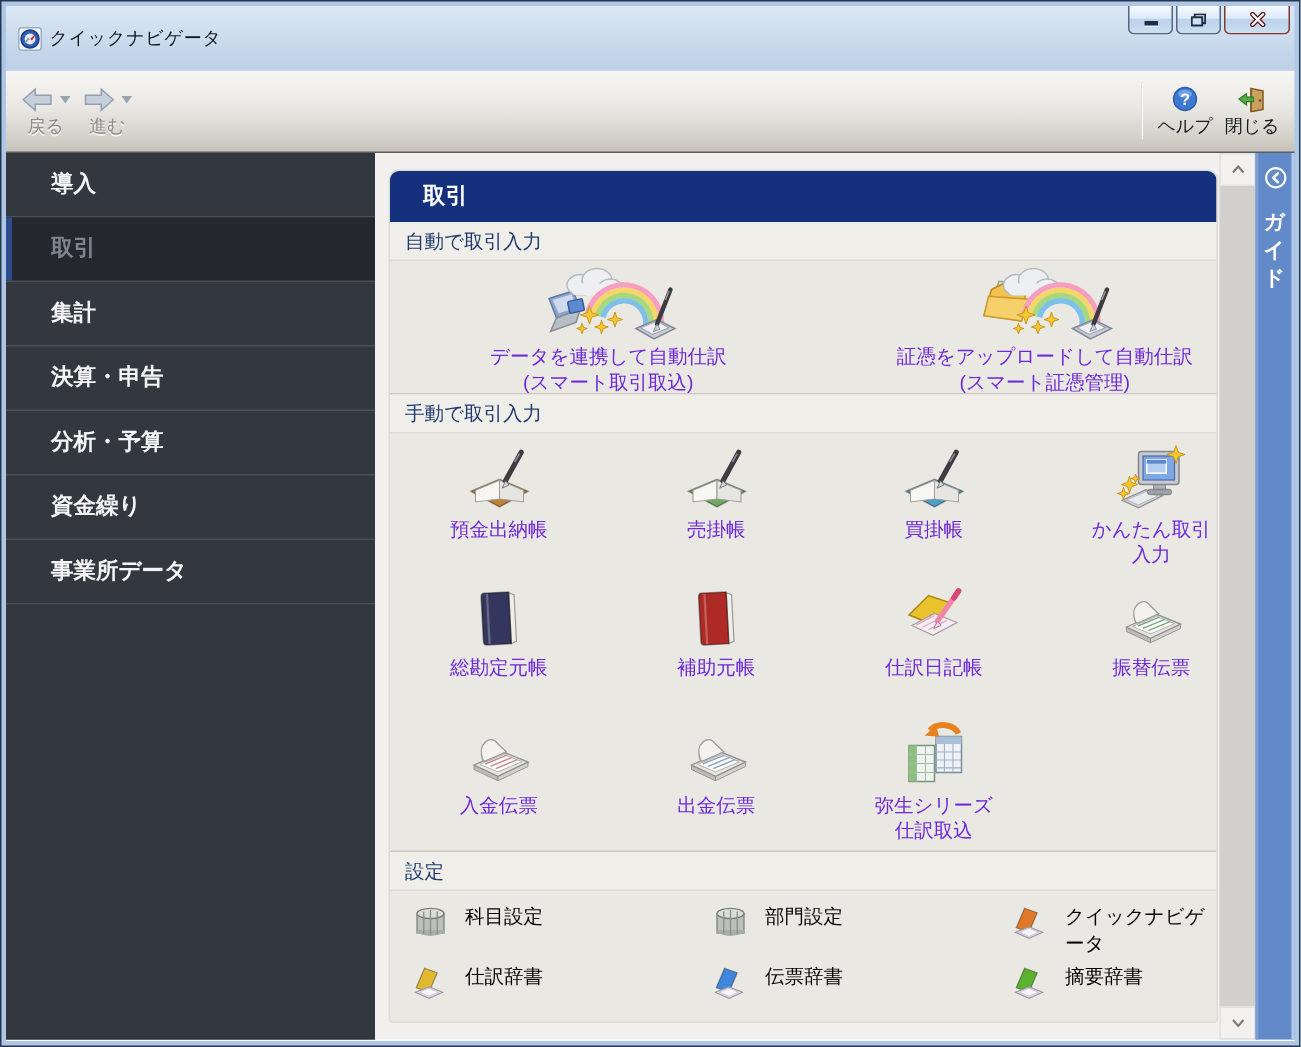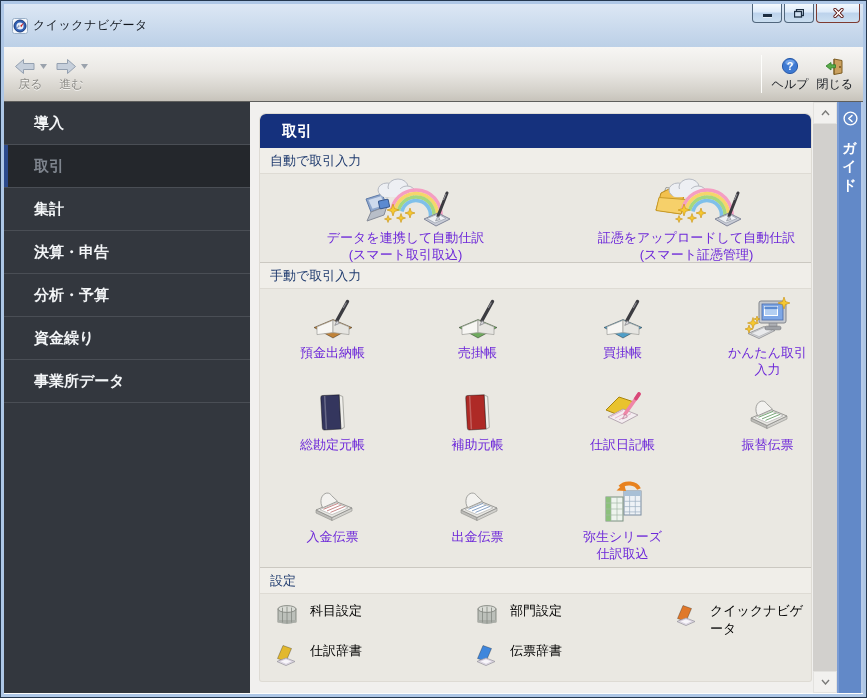--- a/index.html
+++ b/index.html
@@ -472,20 +472,30 @@
               <div class="set-item">
                 <span class="ic">
                   <svg width="26" height="26" viewBox="0 0 26 26">
                     <path d="M3.5 16.5 L9 3.5 L17.5 6.5 L12 19.5 Z" fill="#3f86dc" stroke="#000" stroke-opacity="0.35" stroke-width="0.8"></path>
                     <path d="M3 19.5 L12 16 L21 19.5 L12 23.5 Z" fill="#e9e7ec" stroke="#9a98a2" stroke-width="0.8"></path>
                     <path d="M5.5 19.4 L12 16.9 L18.5 19.4 L12 22.3 Z" fill="#f7f5fa" stroke="#c9bed2" stroke-width="0.6"></path>
                   </svg>
                 </span>
                 <span class="lb">伝票辞書</span>
               </div>
+              <div class="set-item">
+                <span class="ic">
+                  <svg width="26" height="26" viewBox="0 0 26 26">
+                    <path d="M3.5 16.5 L9 3.5 L17.5 6.5 L12 19.5 Z" fill="#5ab22e" stroke="#000" stroke-opacity="0.35" stroke-width="0.8"></path>
+                    <path d="M3 19.5 L12 16 L21 19.5 L12 23.5 Z" fill="#e9e7ec" stroke="#9a98a2" stroke-width="0.8"></path>
+                    <path d="M5.5 19.4 L12 16.9 L18.5 19.4 L12 22.3 Z" fill="#f7f5fa" stroke="#c9bed2" stroke-width="0.6"></path>
+                  </svg>
+                </span>
+                <span class="lb">摘要辞書</span>
+              </div>
             </div>
         </section>
       </div>
     </div>
 
     <div class="vscroll">
       <div class="scroll-btn">
         <svg width="9" height="6">
             <path d="M1 5 L4.5 1 L8 5" fill="none" stroke="#7a7a78" stroke-width="1.4"></path>
           </svg>

